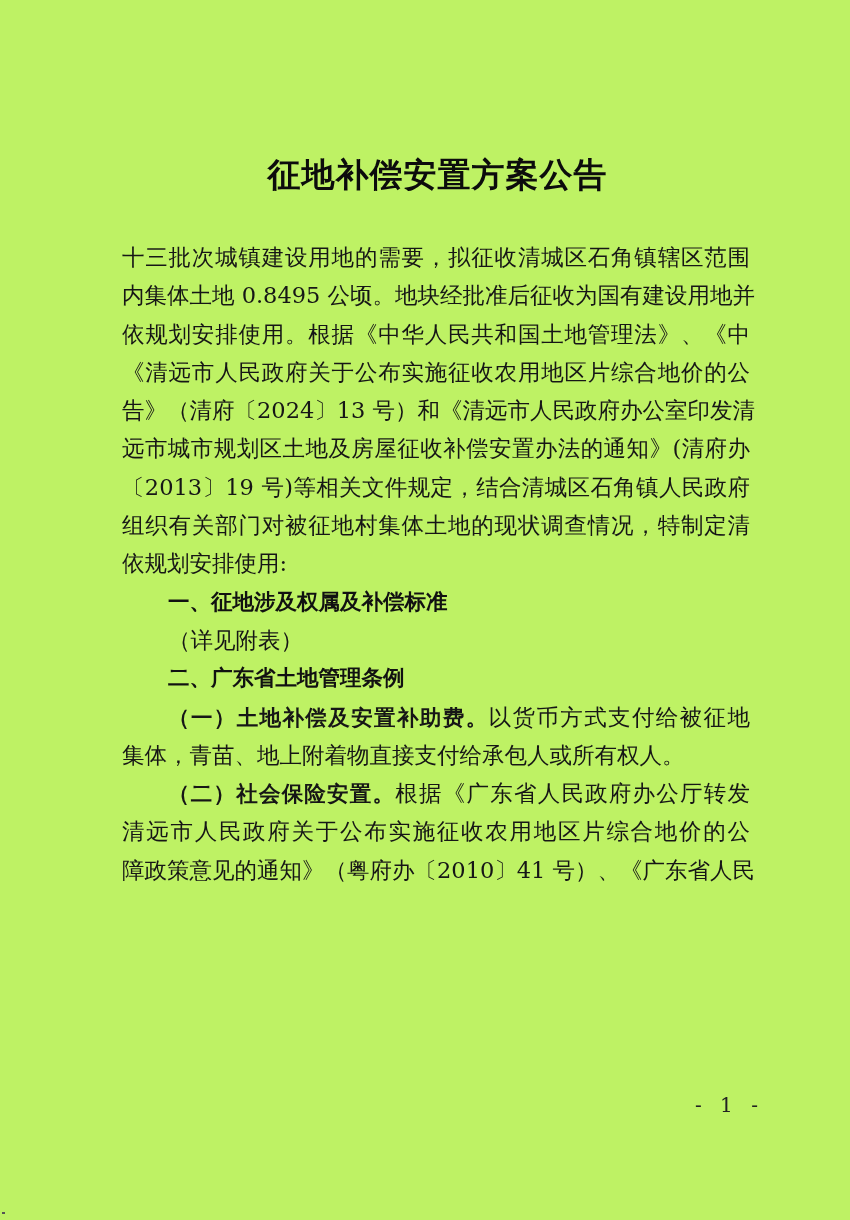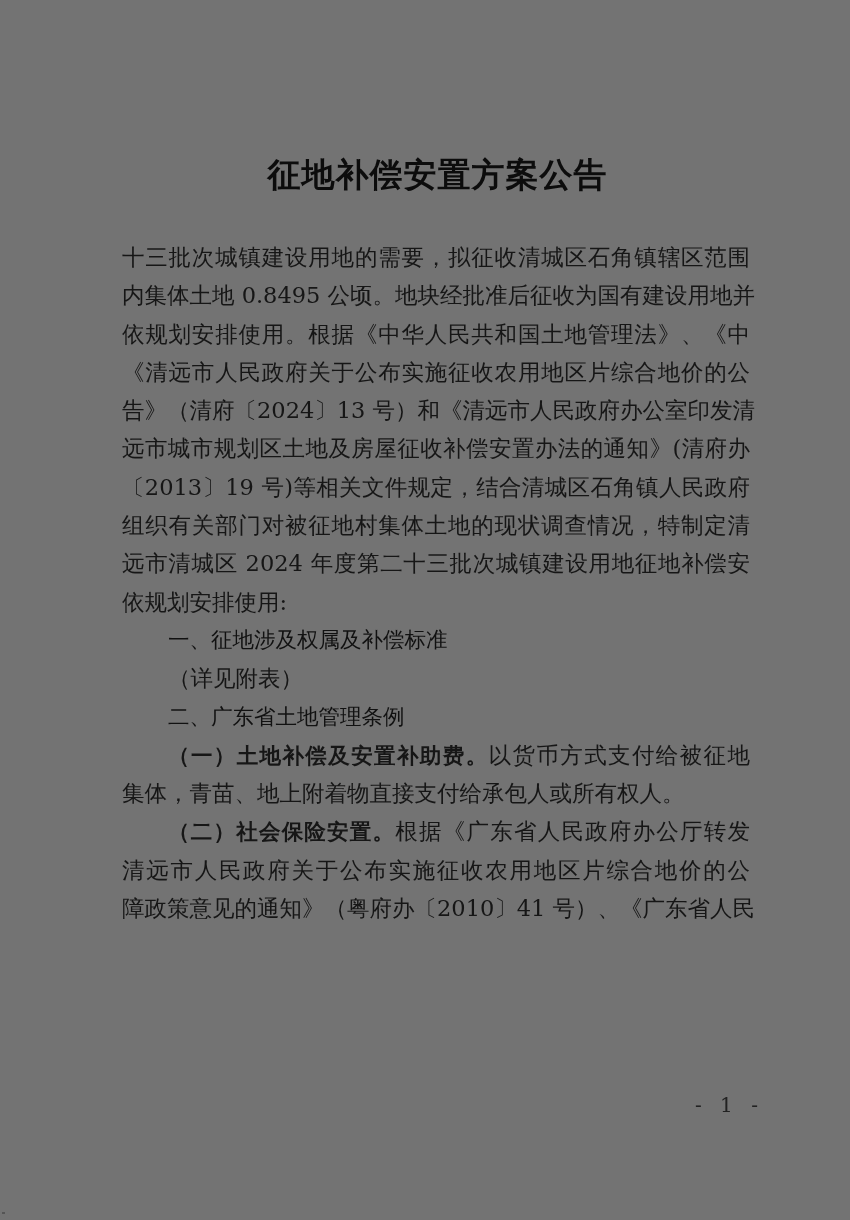--- a/index.html
+++ b/index.html
@@ -12,21 +12,21 @@
       height: 1220px;
       position: relative;
       overflow: hidden;
       font-family: "DejaVu Serif", "Liberation Serif", serif;
       color: #111111;
     }
     .page {
       position: absolute;
       left: 0; top: 0;
       width: 850px; height: 1220px;
-      background: #737373;
+      background: #bef264;
     }
     .title {
       position: absolute;
       left: 0; top: 150px;
       width: 875px;
       text-align: center;
       font-size: 33px;
       font-weight: bold;
       letter-spacing: 1px;
       line-height: 50px;
@@ -48,21 +48,21 @@
       color: #161616;
     }
     .line.last {
       text-align-last: left;
     }
     .indent {
       padding-left: 46px;
     }
     .heading {
       font-family: "DejaVu Sans", "Liberation Sans", sans-serif;
-      font-weight: normal;
+      font-weight: bold;
       font-size: 21.5px;
       text-align-last: left;
       color: #111111;
     }
     .bold {
       font-family: "DejaVu Sans", "Liberation Sans", sans-serif;
       font-weight: bold;
       font-size: 21.5px;
     }
     .page-number {
@@ -91,21 +91,20 @@
 
   <div class="body">
     <div class="line">十三批次城镇建设用地的需要，拟征收清城区石角镇辖区范围</div>
     <div class="line">内集体土地 0.8495 公顷。地块经批准后征收为国有建设用地并</div>
     <div class="line">依规划安排使用。根据《中华人民共和国土地管理法》、《中</div>
     <div class="line">《清远市人民政府关于公布实施征收农用地区片综合地价的公</div>
     <div class="line">告》（清府〔2024〕13 号）和《清远市人民政府办公室印发清</div>
     <div class="line">远市城市规划区土地及房屋征收补偿安置办法的通知》(清府办</div>
     <div class="line">〔2013〕19 号)等相关文件规定，结合清城区石角镇人民政府</div>
     <div class="line">组织有关部门对被征地村集体土地的现状调查情况，特制定清</div>
-    <div class="line">远市清城区 2024 年度第二十三批次城镇建设用地征地补偿安</div>
     <div class="line last">依规划安排使用:</div>
 
     <div class="line indent heading">一、征地涉及权属及补偿标准</div>
     <div class="line indent last">（详见附表）</div>
     <div class="line indent heading">二、广东省土地管理条例</div>
 
     <div class="line indent"><span class="bold">（一）土地补偿及安置补助费。</span><span>以货币方式支付给被征地</span></div>
     <div class="line last">集体，青苗、地上附着物直接支付给承包人或所有权人。</div>
 
     <div class="line indent"><span class="bold">（二）社会保险安置。</span><span>根据《广东省人民政府办公厅转发</span></div>

